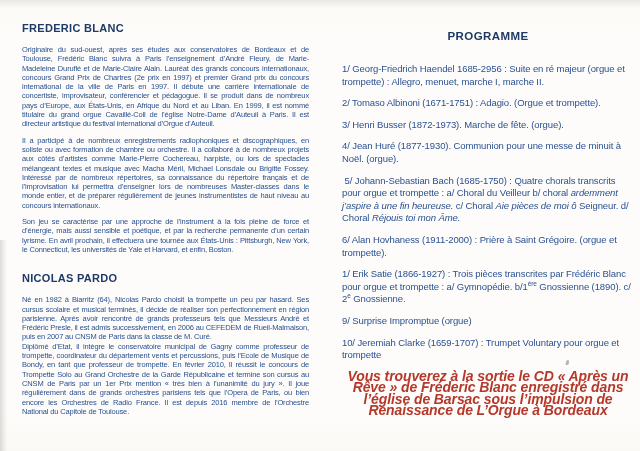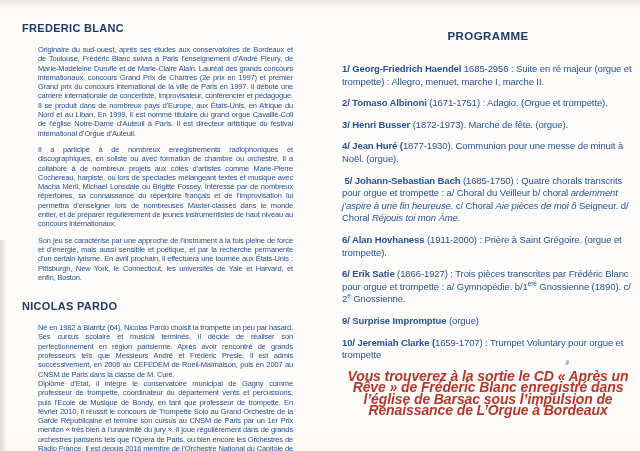--- a/index.html
+++ b/index.html
@@ -23,31 +23,31 @@
     background:rgba(120,120,125,.55);transform:rotate(12deg);}
 
   .col-left{position:absolute;left:22px;top:22px;width:287px;color:var(--blue);}
   .col-left h1{
     font-size:11px;font-weight:700;color:var(--hblue);
     margin:0 0 11px;letter-spacing:.3px;
   }
   .col-left h1.second{margin-top:18px;}
   .col-left p{
     font-size:7.5px;line-height:9.3px;letter-spacing:-.15px;
-    text-align:justify;margin:0 16px 7px;
+    text-align:justify;margin:0 0 7px;
   }
   .col-left p.nogap{margin-bottom:0;}
 
   .col-right{position:absolute;left:342px;top:30px;width:292px;color:var(--blue);}
   .col-right h2{
     text-align:center;font-size:11.5px;font-weight:700;color:var(--hblue);
     margin:0 0 21px;letter-spacing:.4px;
   }
   .item{font-size:9.5px;line-height:12.6px;letter-spacing:-.1px;margin:0 0 9px;text-align:left;}
-  .item .b{font-weight:700;}
+  .item .b{font-weight:400;}
   .item .i{font-style:italic;}
   .item sup{font-size:6.5px;line-height:0;}
   .note{
     color:var(--red);font-style:italic;font-weight:700;
     font-size:14px;line-height:11.5px;text-align:center;margin:4px 2px 0;
     letter-spacing:-.1px;
   }
 </style>
 </head>
 <body>
@@ -68,18 +68,18 @@
   </div>
 
   <div class="col-right">
     <h2>PROGRAMME</h2>
     <p class="item"><span class="b">1/ Georg-Friedrich Haendel </span><span>1685-2956 : Suite en ré majeur (orgue et trompette) : Allegro, menuet, marche I, marche II.</span></p>
     <p class="item"><span class="b">2/ Tomaso Albinoni </span><span>(1671-1751) : Adagio. (Orgue et trompette).</span></p>
     <p class="item"><span class="b">3/ Henri Busser </span><span>(1872-1973). Marche de fête. (orgue).</span></p>
     <p class="item"><span class="b">4/ Jean Huré (</span><span>1877-1930). Communion pour une messe de minuit à Noël. (orgue).</span></p>
     <p class="item"><span class="b">&nbsp;5/ Johann-Sebastian Bach </span><span>(1685-1750) : Quatre chorals transcrits pour orgue et trompette : a/ Choral du Veilleur b/ choral </span><span class="i">ardemment j’aspire à une fin heureuse.</span><span> c/ Choral </span><span class="i">Aie pièces de moi ô </span><span>Seigneur. d/ Choral </span><span class="i">Réjouis toi mon Âme.</span></p>
     <p class="item"><span class="b">6/ Alan Hovhaness </span><span>(1911-2000) : Prière à Saint Grégoire. (orgue et trompette).</span></p>
-    <p class="item"><span class="b">6/ Erik Satie </span><span>(1866-1927) : Trois pièces transcrites par Frédéric Blanc pour orgue et trompette : a/ Gymnopédie. b/1</span><sup>ère</sup><span> Gnossienne (1890). c/ 2</span><sup>e</sup><span> Gnossienne.</span></p>
+    <p class="item"><span class="b">1/ Erik Satie </span><span>(1866-1927) : Trois pièces transcrites par Frédéric Blanc pour orgue et trompette : a/ Gymnopédie. b/1</span><sup>ère</sup><span> Gnossienne (1890). c/ 2</span><sup>e</sup><span> Gnossienne.</span></p>
     <p class="item"><span class="b">9/ Surprise Impromptue </span><span> (orgue)</span></p>
     <p class="item"><span class="b">10/ Jeremiah Clarke (</span><span>1659-1707) : Trumpet Voluntary pour orgue et trompette</span></p>
     <p class="note">Vous trouverez à la sortie le CD  « Après un Rêve » de Fréderic Blanc enregistré dans l’église de Barsac  sous l’impulsion de Renaissance de L’Orgue à Bordeaux</p>
   </div>
 </div>
 
 </body></html>

